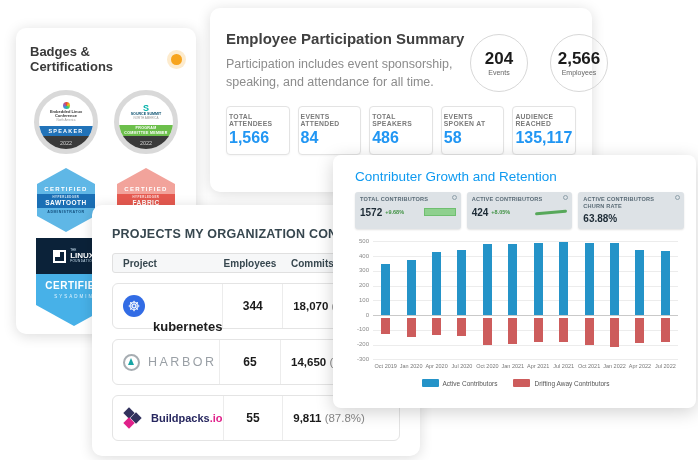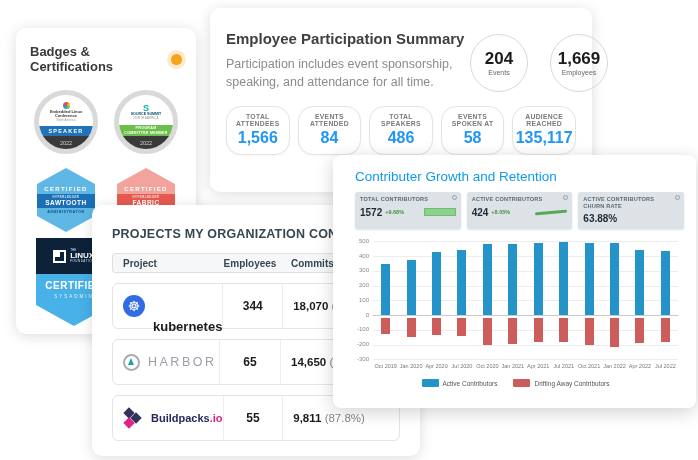--- a/index.html
+++ b/index.html
@@ -53,21 +53,21 @@
   .emp-top { display:flex; }
   .emp-left { width:262px; }
   .emp-title { font-size:15px; font-weight:700; color:#404040; margin-bottom:8px; }
   .emp-sub { font-size:12.5px; color:#8c8c8c; line-height:1.45; width:240px; }
   .emp-link { margin-top:12px; font-size:11px; font-weight:700; color:#14a0f0; display:flex; align-items:center; gap:5px; cursor:pointer; }
   .emp-circles { display:flex; gap:22px; align-items:flex-start; margin-left:4px; margin-top:4px; }
   .circle { width:58px; height:58px; border-radius:50%; border:1px solid #d8d8d8; display:flex; flex-direction:column; align-items:center; justify-content:center; }
   .circle-value { font-size:17px; font-weight:800; color:#1b1b1b; line-height:1.1; }
   .circle-label { font-size:7px; color:#666; }
   .emp-stats { display:flex; gap:8px; margin-top:14px; }
-  .estat { flex:1; border:1px solid #e3e3e3; border-radius:15px; background:#fff; box-shadow:0 1px 2px rgba(0,0,0,0.04); padding:6px 2px 7px; text-align:center; }
+  .estat { flex:1; border:1px solid #e3e3e3; border-radius:4px; background:#fff; box-shadow:0 1px 2px rgba(0,0,0,0.04); padding:6px 2px 7px; text-align:left; }
   .estat-label { font-size:6.8px; font-weight:700; color:#7a7a7a; letter-spacing:0.3px; }
   .estat-value { font-size:16px; font-weight:800; color:#2196F3; margin-top:2px; }
 
   
   .projects-card { left:92px; top:205px; width:328px; height:251px; z-index:3; padding:22px 20px 14px; }
   .projects-title { font-size:12.5px; font-weight:700; color:#37474f; letter-spacing:0.2px; margin-bottom:12px; white-space:nowrap; }
   .ptable-head { display:flex; align-items:center; height:20px; background:#f6f7f8; border:1px solid #e0e0e0; border-radius:3px; font-size:10px; font-weight:700; color:#37474f; }
   .col-project { flex:1; padding-left:10px; }
   .col-emp { width:62px; text-align:center; }
   .col-commits { width:118px; padding-left:10px; }
@@ -181,21 +181,21 @@
       <div class="emp-left">
         <div class="emp-title">Employee Participation Summary</div>
         <div class="emp-sub">Participation includes event sponsorship, speaking, and attendance for all time.</div>
       </div>
       <div class="emp-circles" id="employee-circles">
           <div class="circle">
             <div class="circle-value">204</div>
             <div class="circle-label">Events</div>
           </div>
           <div class="circle">
-            <div class="circle-value">1,669</div>
+            <div class="circle-value">2,566</div>
             <div class="circle-label">Employees</div>
           </div>
         </div>
     </div>
     <div class="emp-stats" id="employee-stats">
         <div class="estat">
           <div class="estat-label">TOTAL ATTENDEES</div>
           <div class="estat-value">1,566</div>
         </div>
         <div class="estat">

